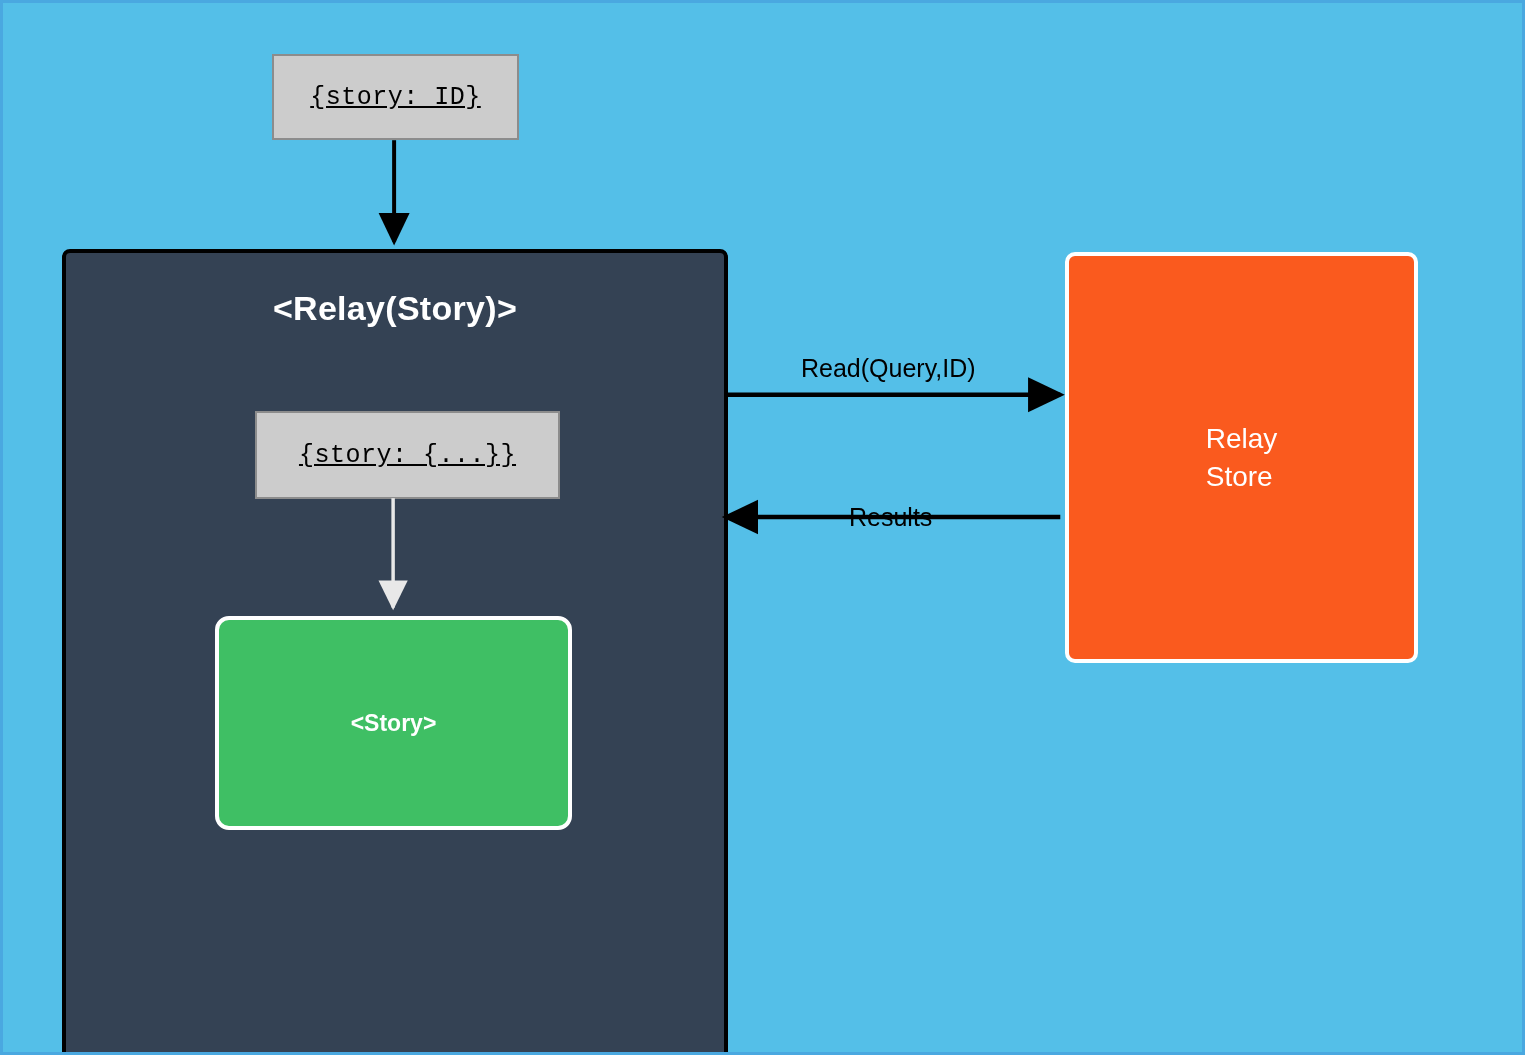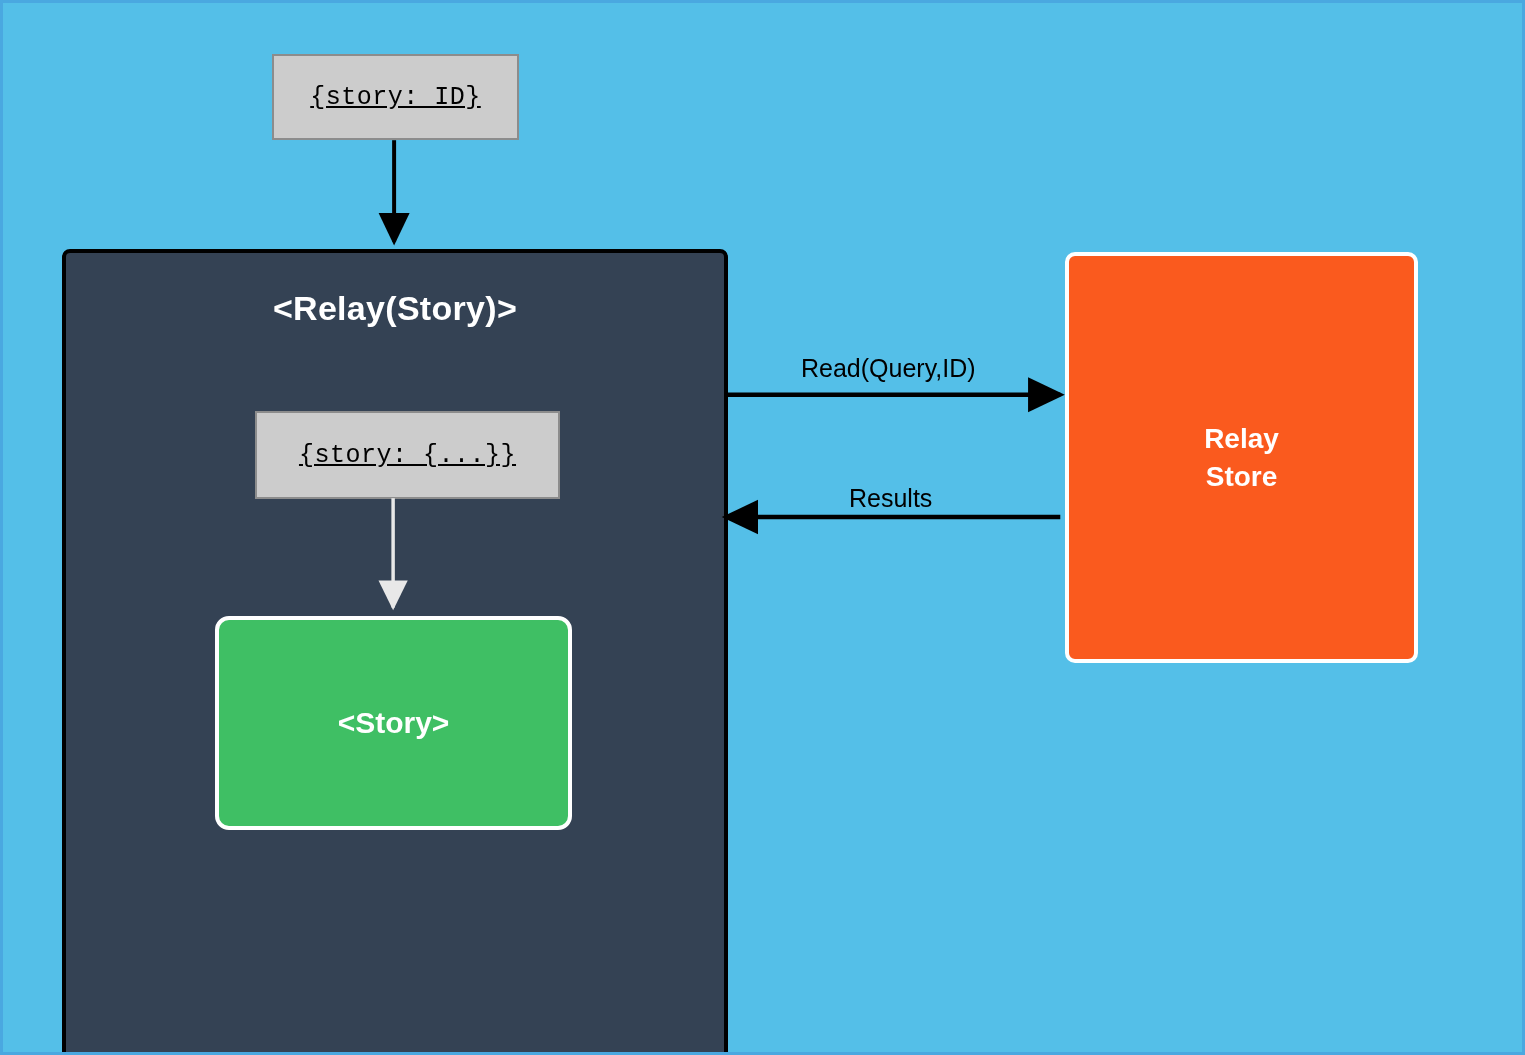--- a/index.html
+++ b/index.html
@@ -84,21 +84,21 @@
     background: #3FBF64;
     border: 4px solid #FFFFFF;
     border-radius: 14px;
     box-sizing: border-box;
     display: flex;
     align-items: center;
     justify-content: center;
   }
   #box-story-label {
     color: #FFFFFF;
-    font-size: 30px;
+    font-size: 23px;
     font-weight: bold;
   }
 
   
   #box-relay-store {
     position: absolute;
     left: 1062px;
     top: 249px;
     width: 353px;
     height: 411px;
@@ -106,23 +106,23 @@
     border: 4px solid #FFFFFF;
     border-radius: 10px;
     box-sizing: border-box;
     display: flex;
     align-items: center;
     justify-content: center;
   }
   #box-relay-store-label {
     color: #FFFFFF;
     font-size: 28px;
-    font-weight: bold;
+    font-weight: normal;
     line-height: 1.35;
-    text-align: center;
+    text-align: left;
     white-space: pre-line;
   }
 
   
   #arrows {
     position: absolute;
     left: 0;
     top: 0;
     width: 100%;
     height: 100%;
@@ -131,21 +131,21 @@
 
   
   .edge-label {
     position: absolute;
     color: #000000;
     font-size: 25px;
     white-space: nowrap;
     margin-top: 8px;
   }
   #label-read  { left: 798px; top: 343px; }
-  #label-results { left: 846px; top: 473px; }
+  #label-results { left: 846px; top: 492px; }
 </style>
 </head>
 <body>
 
 <div id="canvas">
 
   <div class="code-box" id="box-story-id">
     <span>{story: ID}</span>
   </div>
 

